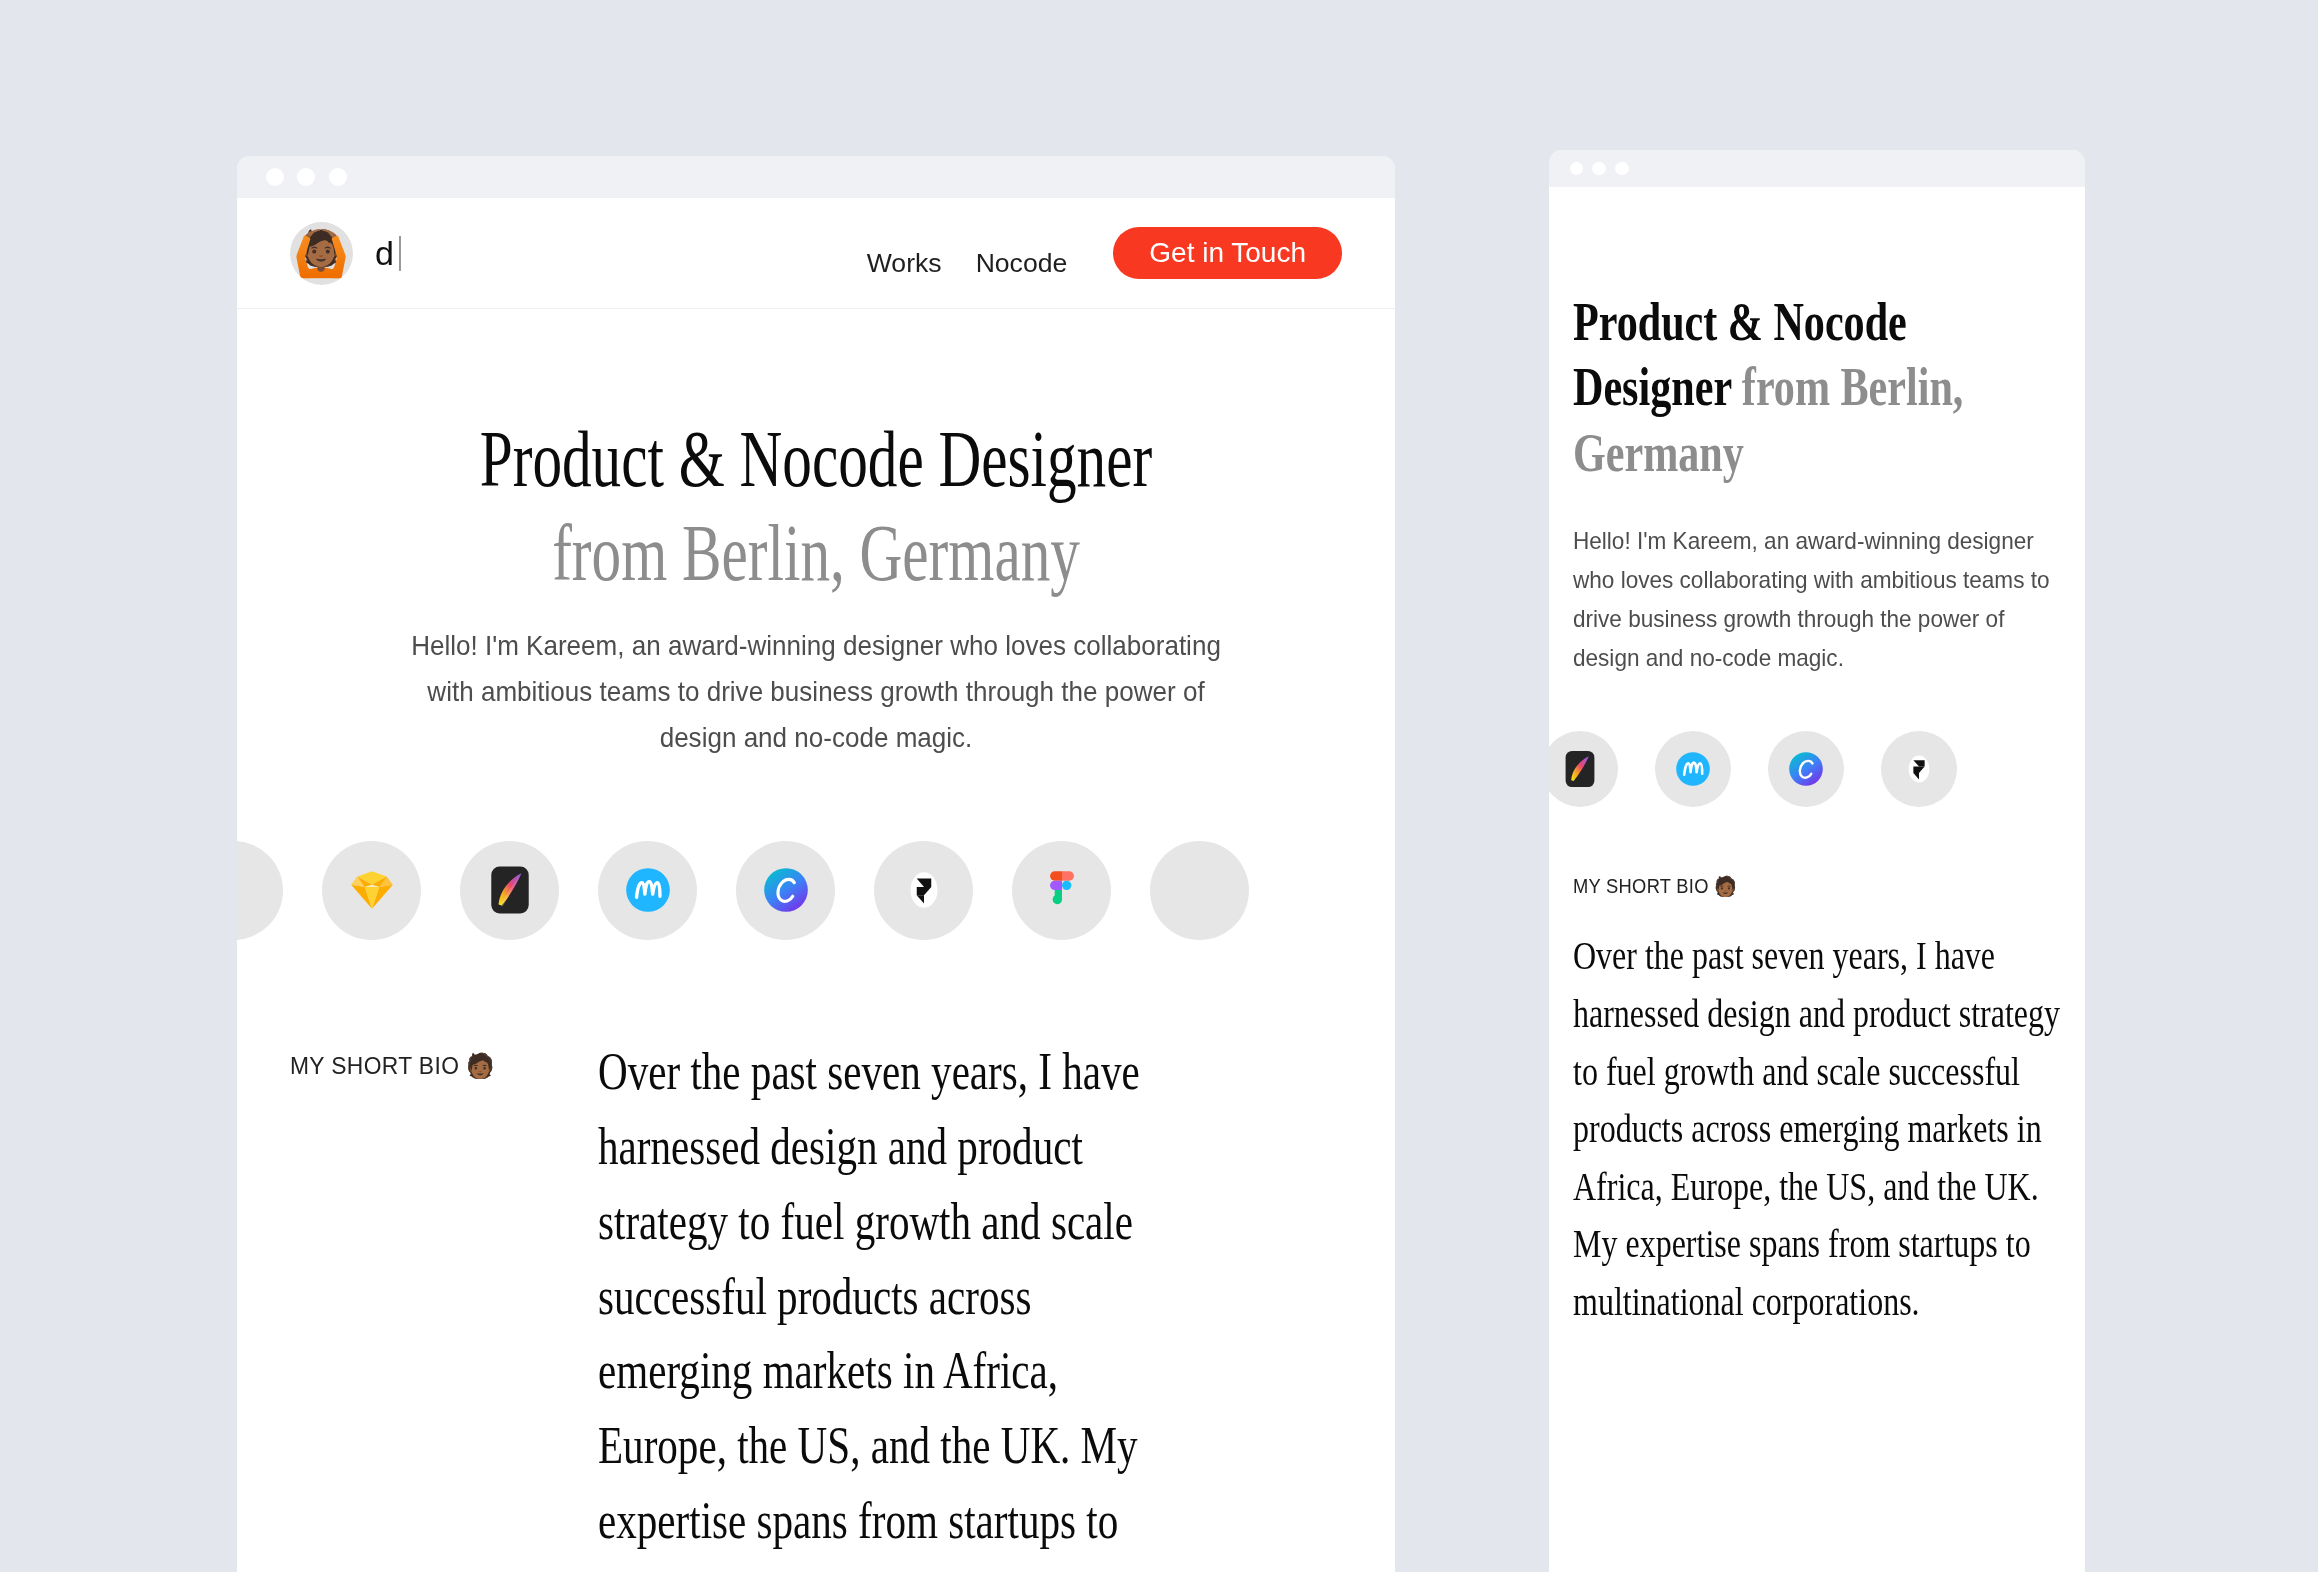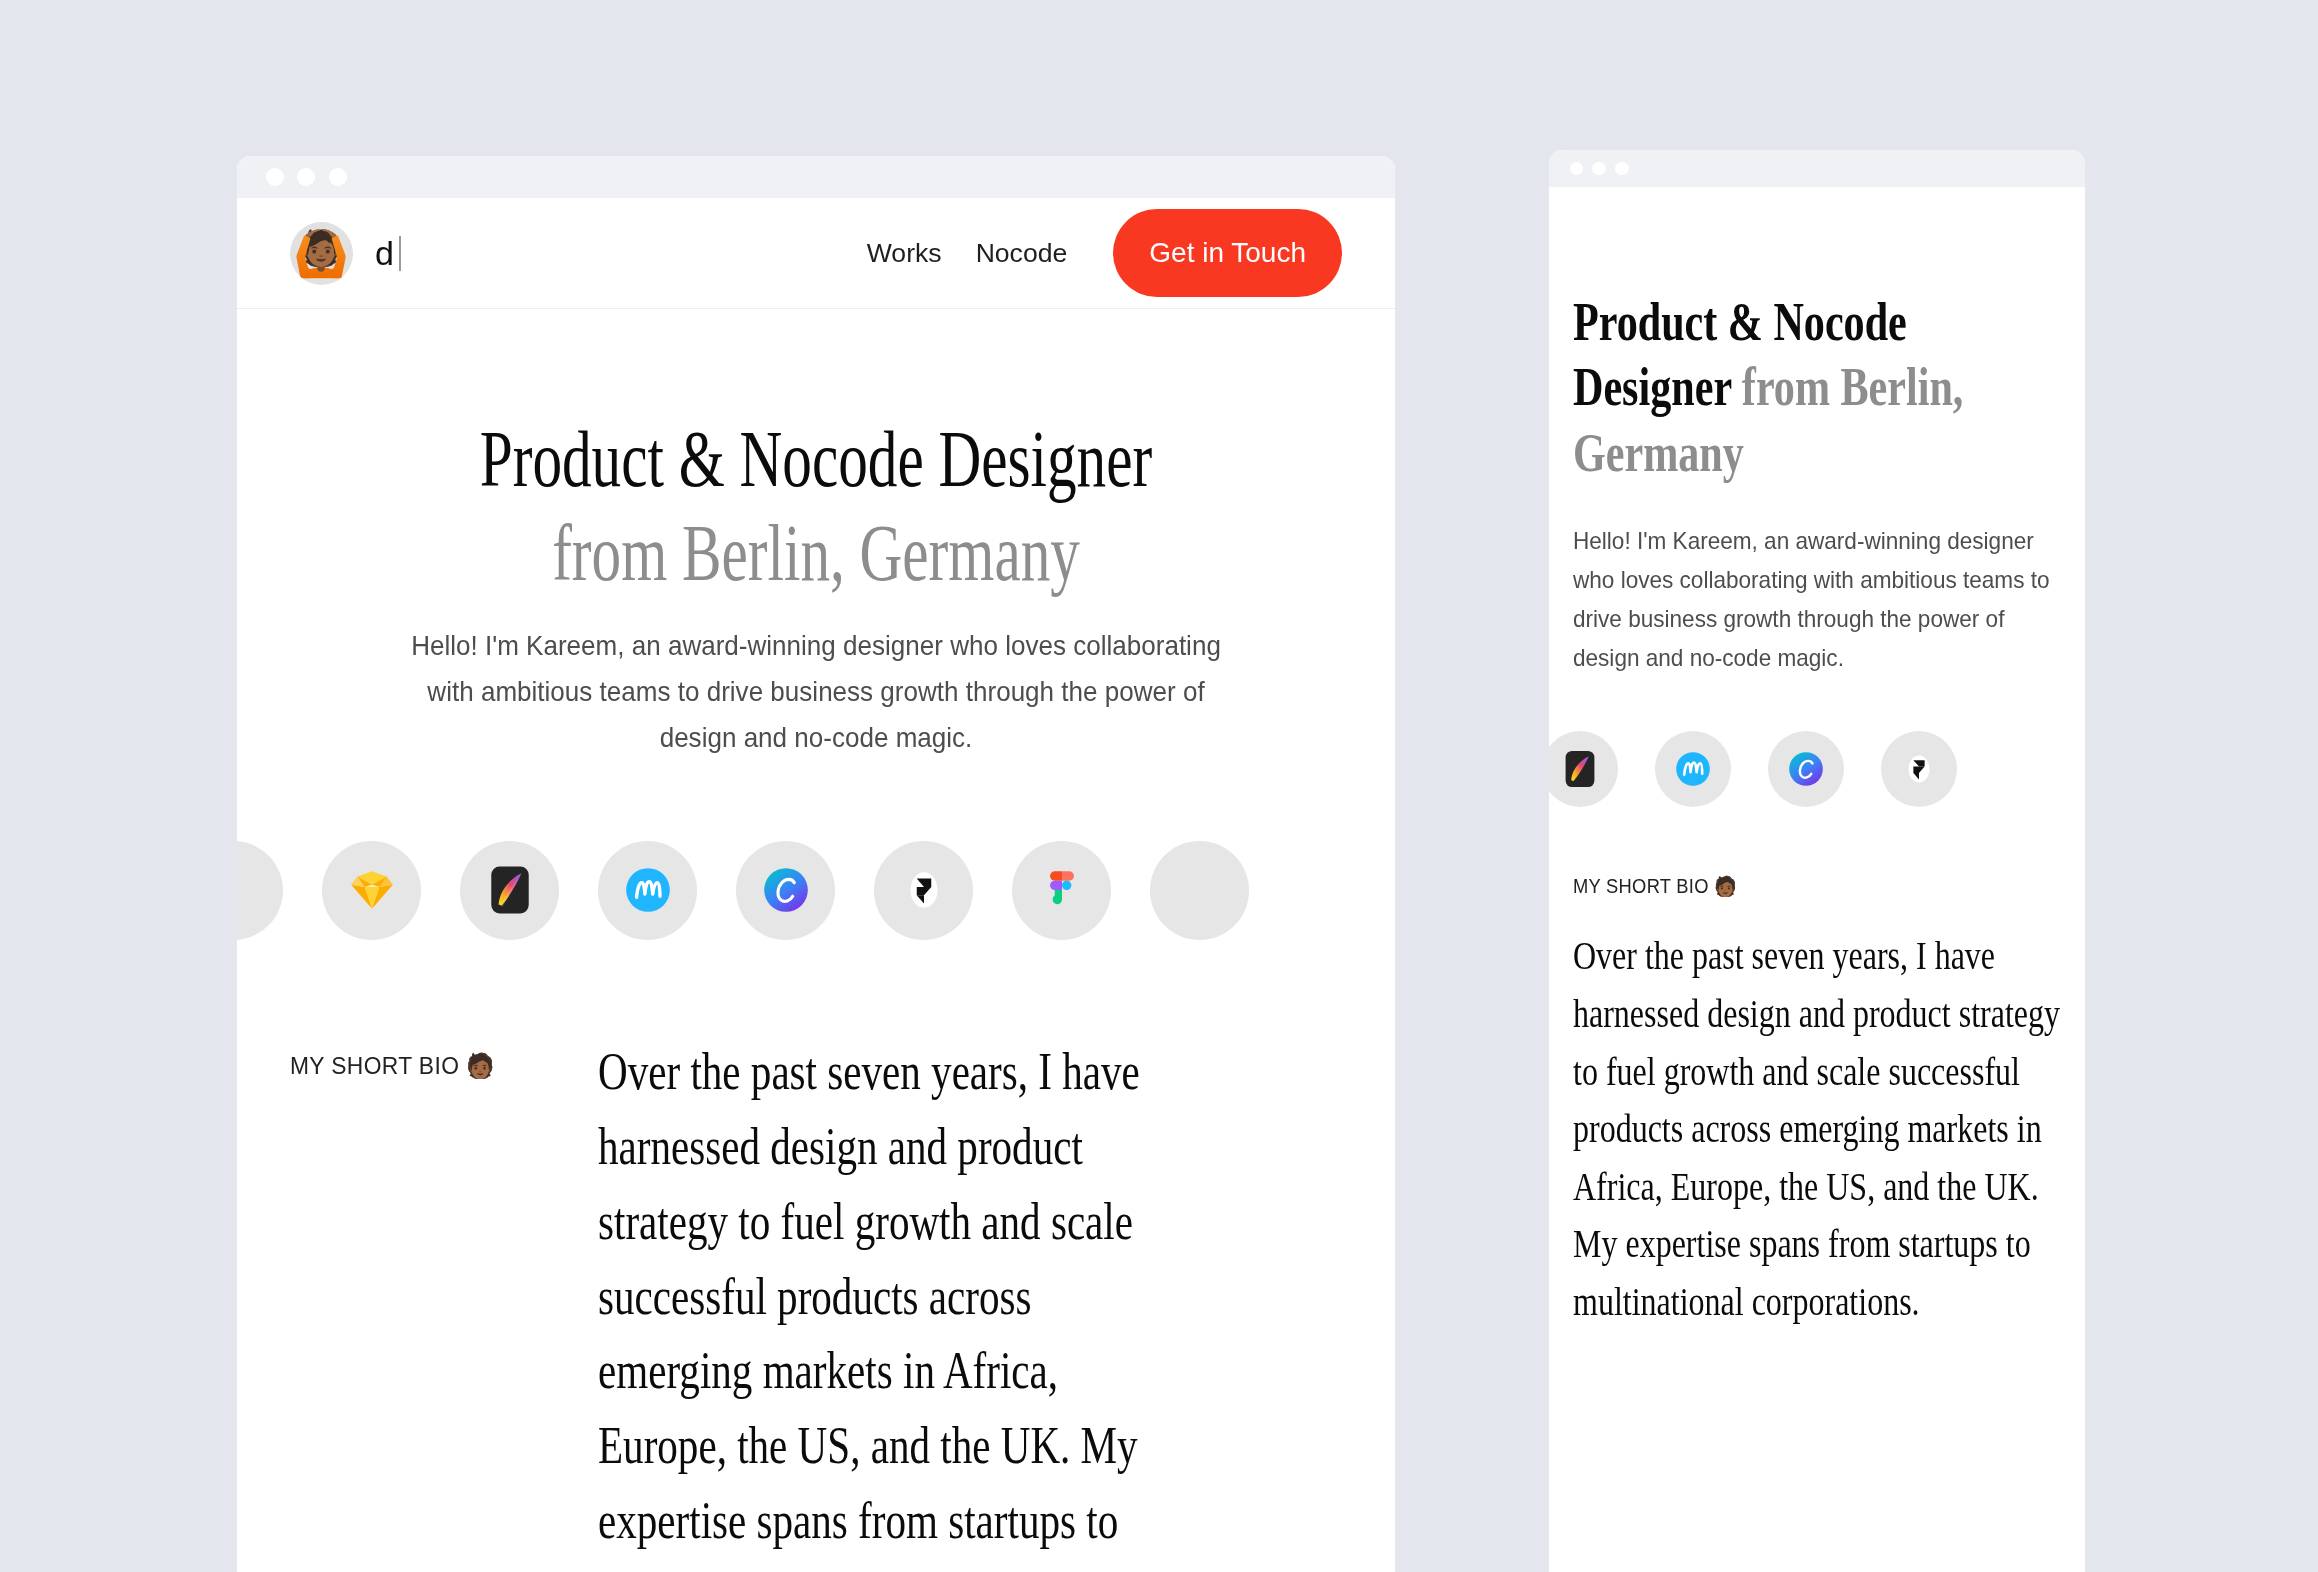--- a/index.html
+++ b/index.html
@@ -48,33 +48,33 @@
   }
   .brand-text {
     font-size: 34px; color: #111; letter-spacing: -0.3px;
     display: flex; align-items: center;
   }
   .caret {
     display: inline-block;
     width: 2.4px; height: 35px;
     background: #9a9a9a; margin-left: 5.4px;
   }
-  .nav-right { margin-left: auto; display: flex; align-items: center; gap: 0; }
+  .nav-right { margin-left: auto; display: flex; align-items: flex-end; gap: 0; }
   .nav-link {
     font-size: 26.6px; color: #1f1f1f;
     padding: 0 17px; text-decoration: none; white-space: nowrap;
   }
   .cta-button {
     margin-left: 29px;
     background: #f93822;
     color: #ffffff;
     font-size: 28px;
     border: none;
     border-radius: 603px;
-    padding: 28px 36px;
+    padding: 10px 36px;
     white-space: nowrap;
     font-family: "Liberation Sans", sans-serif;
     cursor: pointer;
   }
 
   .desktop-body { flex: 1 1 auto; overflow: hidden; position: relative; }
 
   .hero {
     padding: 104px 91px 0 91px;
     text-align: center;

